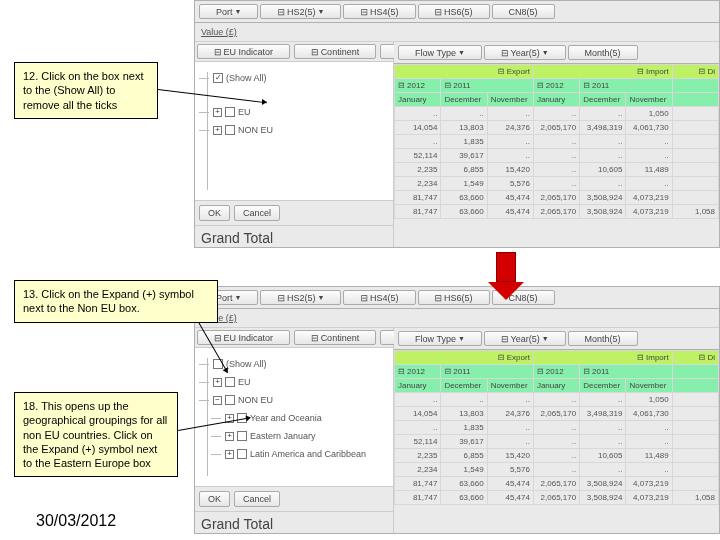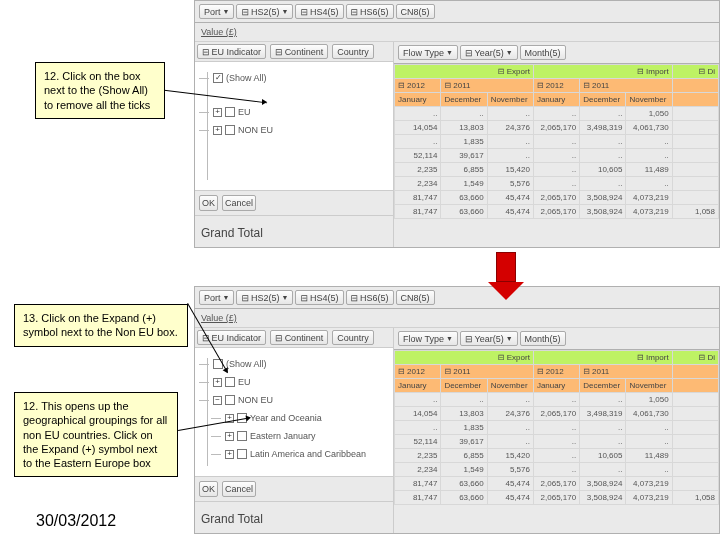--- a/index.html
+++ b/index.html
@@ -2,57 +2,57 @@
 <html><head>
 <meta charset="utf-8">
 <style>
   * { box-sizing: border-box; margin: 0; padding: 0; }
   body { font-family: Arial, sans-serif; font-size: 9px; width: 720px; height: 540px; position: relative; background: #fff; color: #000; }
   .callout { position: absolute; background: #ffffcc; border: 1px solid #000; padding: 6px 8px; font-size: 11px; line-height: 1.3; z-index: 50; }
   .date { position: absolute; font-size: 16px; }
   .panel { position: absolute; border: 1px solid #b0b0b0; background: #eaeaea; overflow: hidden; }
   .toolbar { display: flex; align-items: center; padding: 3px 4px; border-bottom: 1px solid #b0b0b0; gap: 2px; background: #eaeaea; }
   .btn { background: linear-gradient(#fdfdfd,#e6e6e6); border: 1px solid #aaa; border-radius: 2px; padding: 1px 5px; font-size: 9px; color: #444; display: inline-flex; align-items: center; gap: 2px; white-space: nowrap; }
-  .btn.small { padding: 0 4px; height: 15px; justify-content: space-between; }
-  .btn.ok { padding: 2px 2px; }
+  .btn.small { padding: 0 16px; height: 15px; justify-content: space-between; }
+  .btn.ok { padding: 2px 8px; }
   .arrowdown { font-size: 7px; }
   .value-row { padding: 4px 6px; border-bottom: 1px solid #d0d0d0; color: #555; text-decoration: underline; }
   .split { display: flex; height: calc(100% - 38px); }
   .leftcol { width: 38%; border-right: 1px solid #ccc; display: flex; flex-direction: column; }
   .rightcol { width: 62%; overflow: hidden; }
   .leftheaders { display: flex; border-bottom: 1px solid #ccc; background: #eaeaea; }
   .leftheaders .btn { margin: 2px; }
   .tree { flex: 1; padding: 6px 4px 6px 18px; background: #fff; position: relative; color: #555; }
   .tree-item { display: flex; align-items: center; gap: 3px; height: 16px; margin: 2px 0; position: relative; }
   .tree-line { position: absolute; border-left: 1px solid #bbb; left: 12px; top: 10px; bottom: 10px; }
   .tree-item .stub { position: absolute; width: 10px; border-top: 1px solid #bbb; left: -14px; top: 8px; }
   .tree .box { width: 9px; height: 9px; border: 1px solid #777; display: inline-flex; align-items: center; justify-content: center; font-size: 8px; line-height: 1; background: #fff; color: #333; }
   .tree .chk { width: 10px; height: 10px; border: 1px solid #777; background: #fff; display: inline-block; }
   .tree .chk.checked::after { content: '✓'; font-size: 8px; position: relative; top: -2px; left: 1px; color: #333; }
   .tree .lbl { font-size: 9px; color: #555; }
   .tree-foot { padding: 4px; border-top: 1px solid #ccc; display: flex; gap: 4px; align-items: center; background: #eaeaea; }
-  .grand { padding: 10px 6px; border-top: 1px solid #ccc; color: #444; font-size: 12px; text-align: left; background: #eaeaea; }
+  .grand { padding: 4px 6px; border-top: 1px solid #ccc; color: #444; font-size: 14px; text-align: left; background: #eaeaea; }
   table { border-collapse: collapse; width: 100%; table-layout: fixed; }
   th, td { border: 1px solid #d8d8d8; font-size: 8px; padding: 2px 3px; text-align: right; color: #555; white-space: nowrap; overflow: hidden; }
-  th { background: #fdba74; text-align: left; font-weight: normal; color: #444; }
+  th { background: #86efac; text-align: left; font-weight: normal; color: #444; }
   .hdrgroup { background: #bef264; text-align: right; }
   .arrow-line { position: absolute; height: 0; border-top: 1px solid #000; z-index: 45; transform-origin: 0 0; }
   .arrow-head { position: absolute; width: 0; height: 0; border-left: 5px solid #000; border-top: 3px solid transparent; border-bottom: 3px solid transparent; z-index: 46; }
   .red-arrow { position: absolute; z-index: 30; }
   .red-arrow .shaft { width: 20px; height: 30px; background: #d40000; border: 1px solid #8a0000; }
   .red-arrow .head { width: 0; height: 0; border-left: 18px solid transparent; border-right: 18px solid transparent; border-top: 18px solid #d40000; margin-left: -8px; }
   .indent1 { margin-left: 12px; }
   .colhdrs th { text-align: left; }
 </style>
 </head>
 <body>
 
-<div class="callout" style="left:35px; top:62px; width:130px;">12. Click on the box next to the (Show All) to remove all the ticks</div>
-<div class="callout" style="left:14px; top:304px; width:174px;">13. Click on the Expand (+) symbol next to the Non EU box.</div>
-<div class="callout" style="left:14px; top:392px; width:164px;">12. This opens up the geographical groupings for all non EU countries.     Click on the Expand (+) symbol next to the Eastern Europe box</div>
+<div class="callout" style="left:14px; top:62px; width:144px;">12. Click on the box next to the (Show All) to remove all the ticks</div>
+<div class="callout" style="left:14px; top:280px; width:204px;">13. Click on the Expand (+) symbol next to the Non EU box.</div>
+<div class="callout" style="left:14px; top:392px; width:164px;">18. This opens up the geographical groupings for all non EU countries.     Click on the Expand (+) symbol next to the Eastern Europe box</div>
 <div class="date" style="left:36px; top:512px;">30/03/2012</div>
 <div class="date" style="left:692px; top:514px;">8</div>
 
 <div class="arrow-line" style="left:150px; top:88px; width:118px; transform: rotate(7deg);"></div>
 <div class="arrow-head" style="left:262px; top:99px;"></div>
 
 <div class="arrow-line" style="left:188px; top:303px; width:80px; transform: rotate(60deg);"></div>
 <div class="arrow-head" style="left:224px; top:368px; transform: rotate(60deg);"></div>
 
 <div class="arrow-line" style="left:178px; top:430px; width:72px; transform: rotate(-10deg);"></div>

